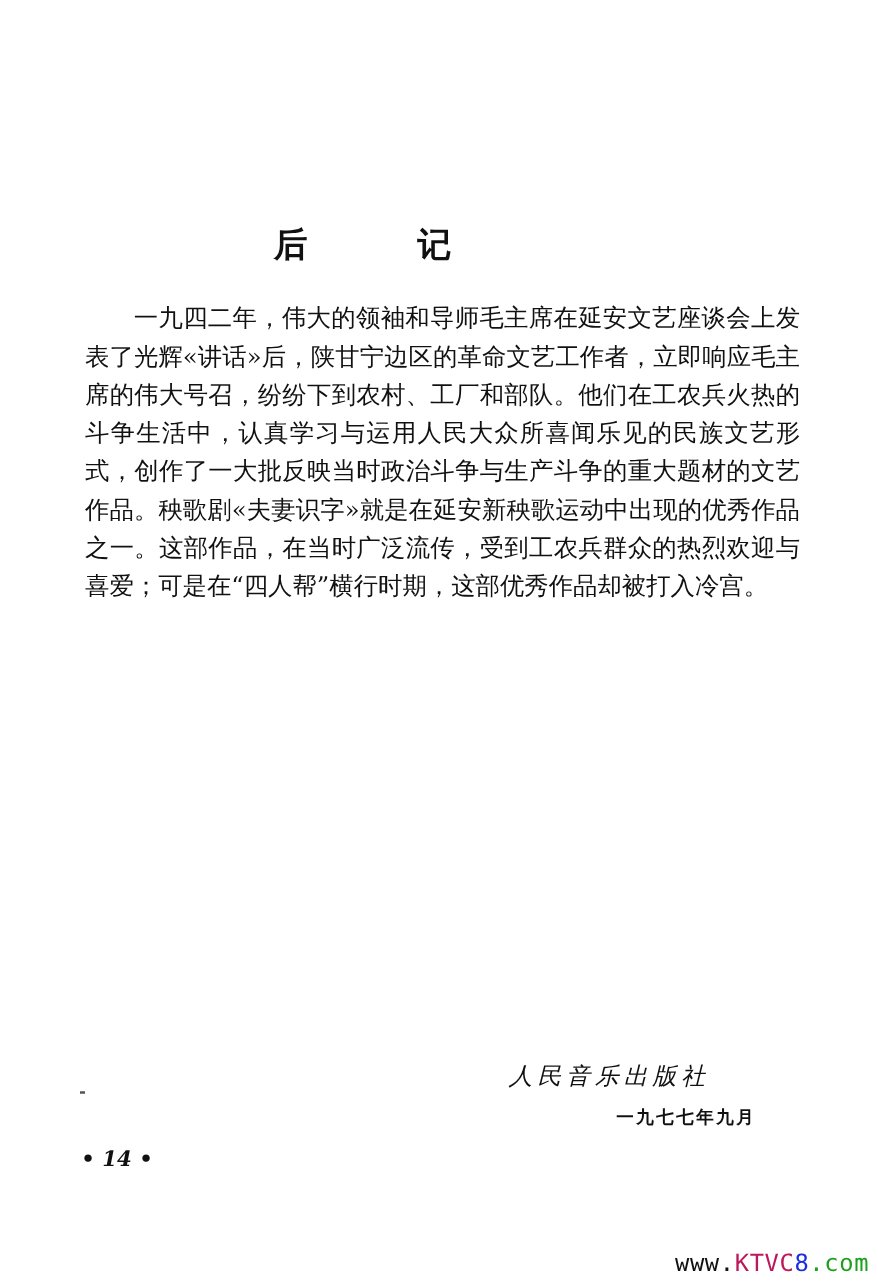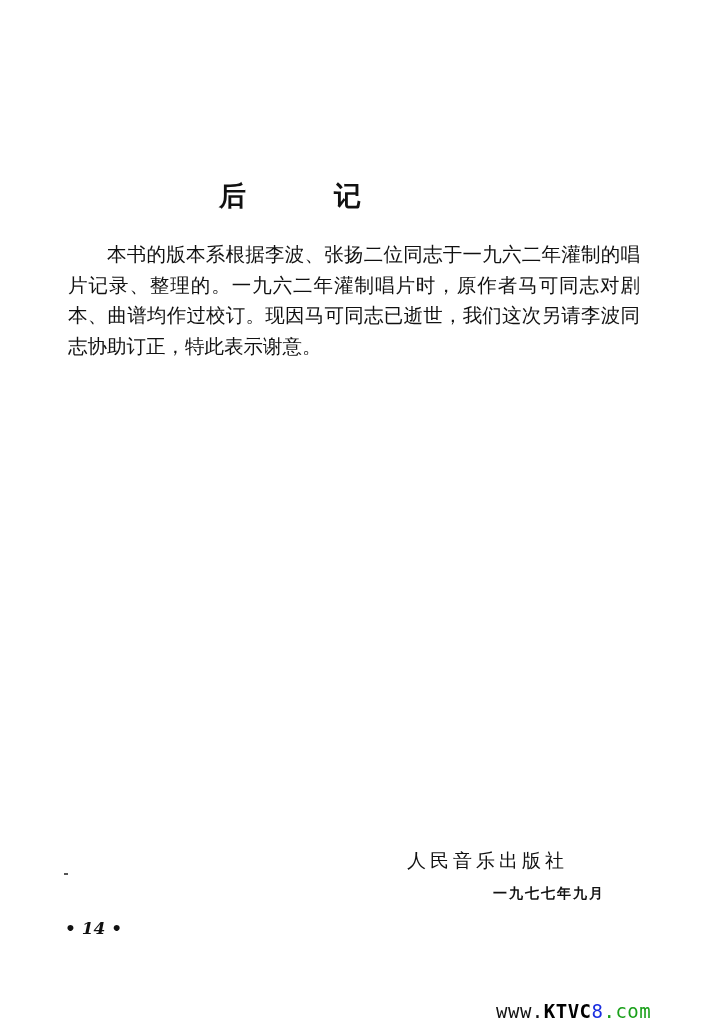--- a/index.html
+++ b/index.html
@@ -13,47 +13,47 @@
     font-size: 27px; font-weight: bold; letter-spacing: 0;
   }
   .title span { display: inline-block; }
   .title .gap { width: 88px; }
   .body-text {
     position: absolute; left: 68px; top: 240px; width: 572px;
     font-size: 19.5px; line-height: 30.6px; text-align: justify;
   }
   .body-text p { margin: 0; text-indent: 2em; }
   .publisher {
-    position: absolute; left: 407px; top: 848px; font-size: 19px; letter-spacing: 4px;
+    position: absolute; left: 407px; top: 848px; font-size: 19px; letter-spacing: 4px; font-style: italic;
   }
   .date {
     position: absolute; left: 493px; top: 885px; font-size: 14px; font-weight: bold; letter-spacing: 2px; font-family: Liberation Serif, serif;
   }
   .page-number {
     position: absolute; left: 65px; top: 918px; font-size: 17px; font-weight: bold; font-style: italic; text-align: center;
   }
   .watermark {
     position: absolute; left: 496px; top: 1000px; font-family: "DejaVu Sans Mono", monospace;
     font-size: 19px; letter-spacing: 0.5px;
   }
-  .wm-a { color: #111; }
-  .wm-b { color: #000000; font-weight: bold; }
+  .wm-a { color: #111; margin-left: 44px; }
+  .wm-b { color: #be185d; }
   .wm-c { color: #1a2ee0; }
   .wm-d { color: #1aa01a; margin-top: 40px; }
   .speck { position: absolute; left: 64px; top: 873px; width: 4px; height: 2px; background: #555; }
 </style>
 </head>
 <body>
 
 <div class="title">
   <span>后</span><span class="gap"></span><span>记</span>
 </div>
 
 <div class="body-text">
-  <p>本书的版本系根据李波、张扬二位同志于一九六二年灌制的唱片记录、整理的。一九六二年灌制唱片时，原作者马可同志对剧本、曲谱均作过校订。现因马可同志已逝世，我们这次另请李波同志协助订正，特此表示谢意。</p>
+  <p>一九四二年，伟大的领袖和导师毛主席在延安文艺座谈会上发表了光辉«讲话»后，陕甘宁边区的革命文艺工作者，立即响应毛主席的伟大号召，纷纷下到农村、工厂和部队。他们在工农兵火热的斗争生活中，认真学习与运用人民大众所喜闻乐见的民族文艺形式，创作了一大批反映当时政治斗争与生产斗争的重大题材的文艺作品。秧歌剧«夫妻识字»就是在延安新秧歌运动中出现的优秀作品之一。这部作品，在当时广泛流传，受到工农兵群众的热烈欢迎与喜爱；可是在“四人帮”横行时期，这部优秀作品却被打入冷宫。</p>
 </div>
 
 <div class="speck"></div>
 
 <div class="publisher">人民音乐出版社</div>
 <div class="date">一九七七年九月</div>
 <div class="page-number">• 14 •</div>
 
 <div class="watermark">
   <span class="wm-a">www.</span><span class="wm-b">KTVC</span><span class="wm-c">8</span><span class="wm-d">.com</span>

